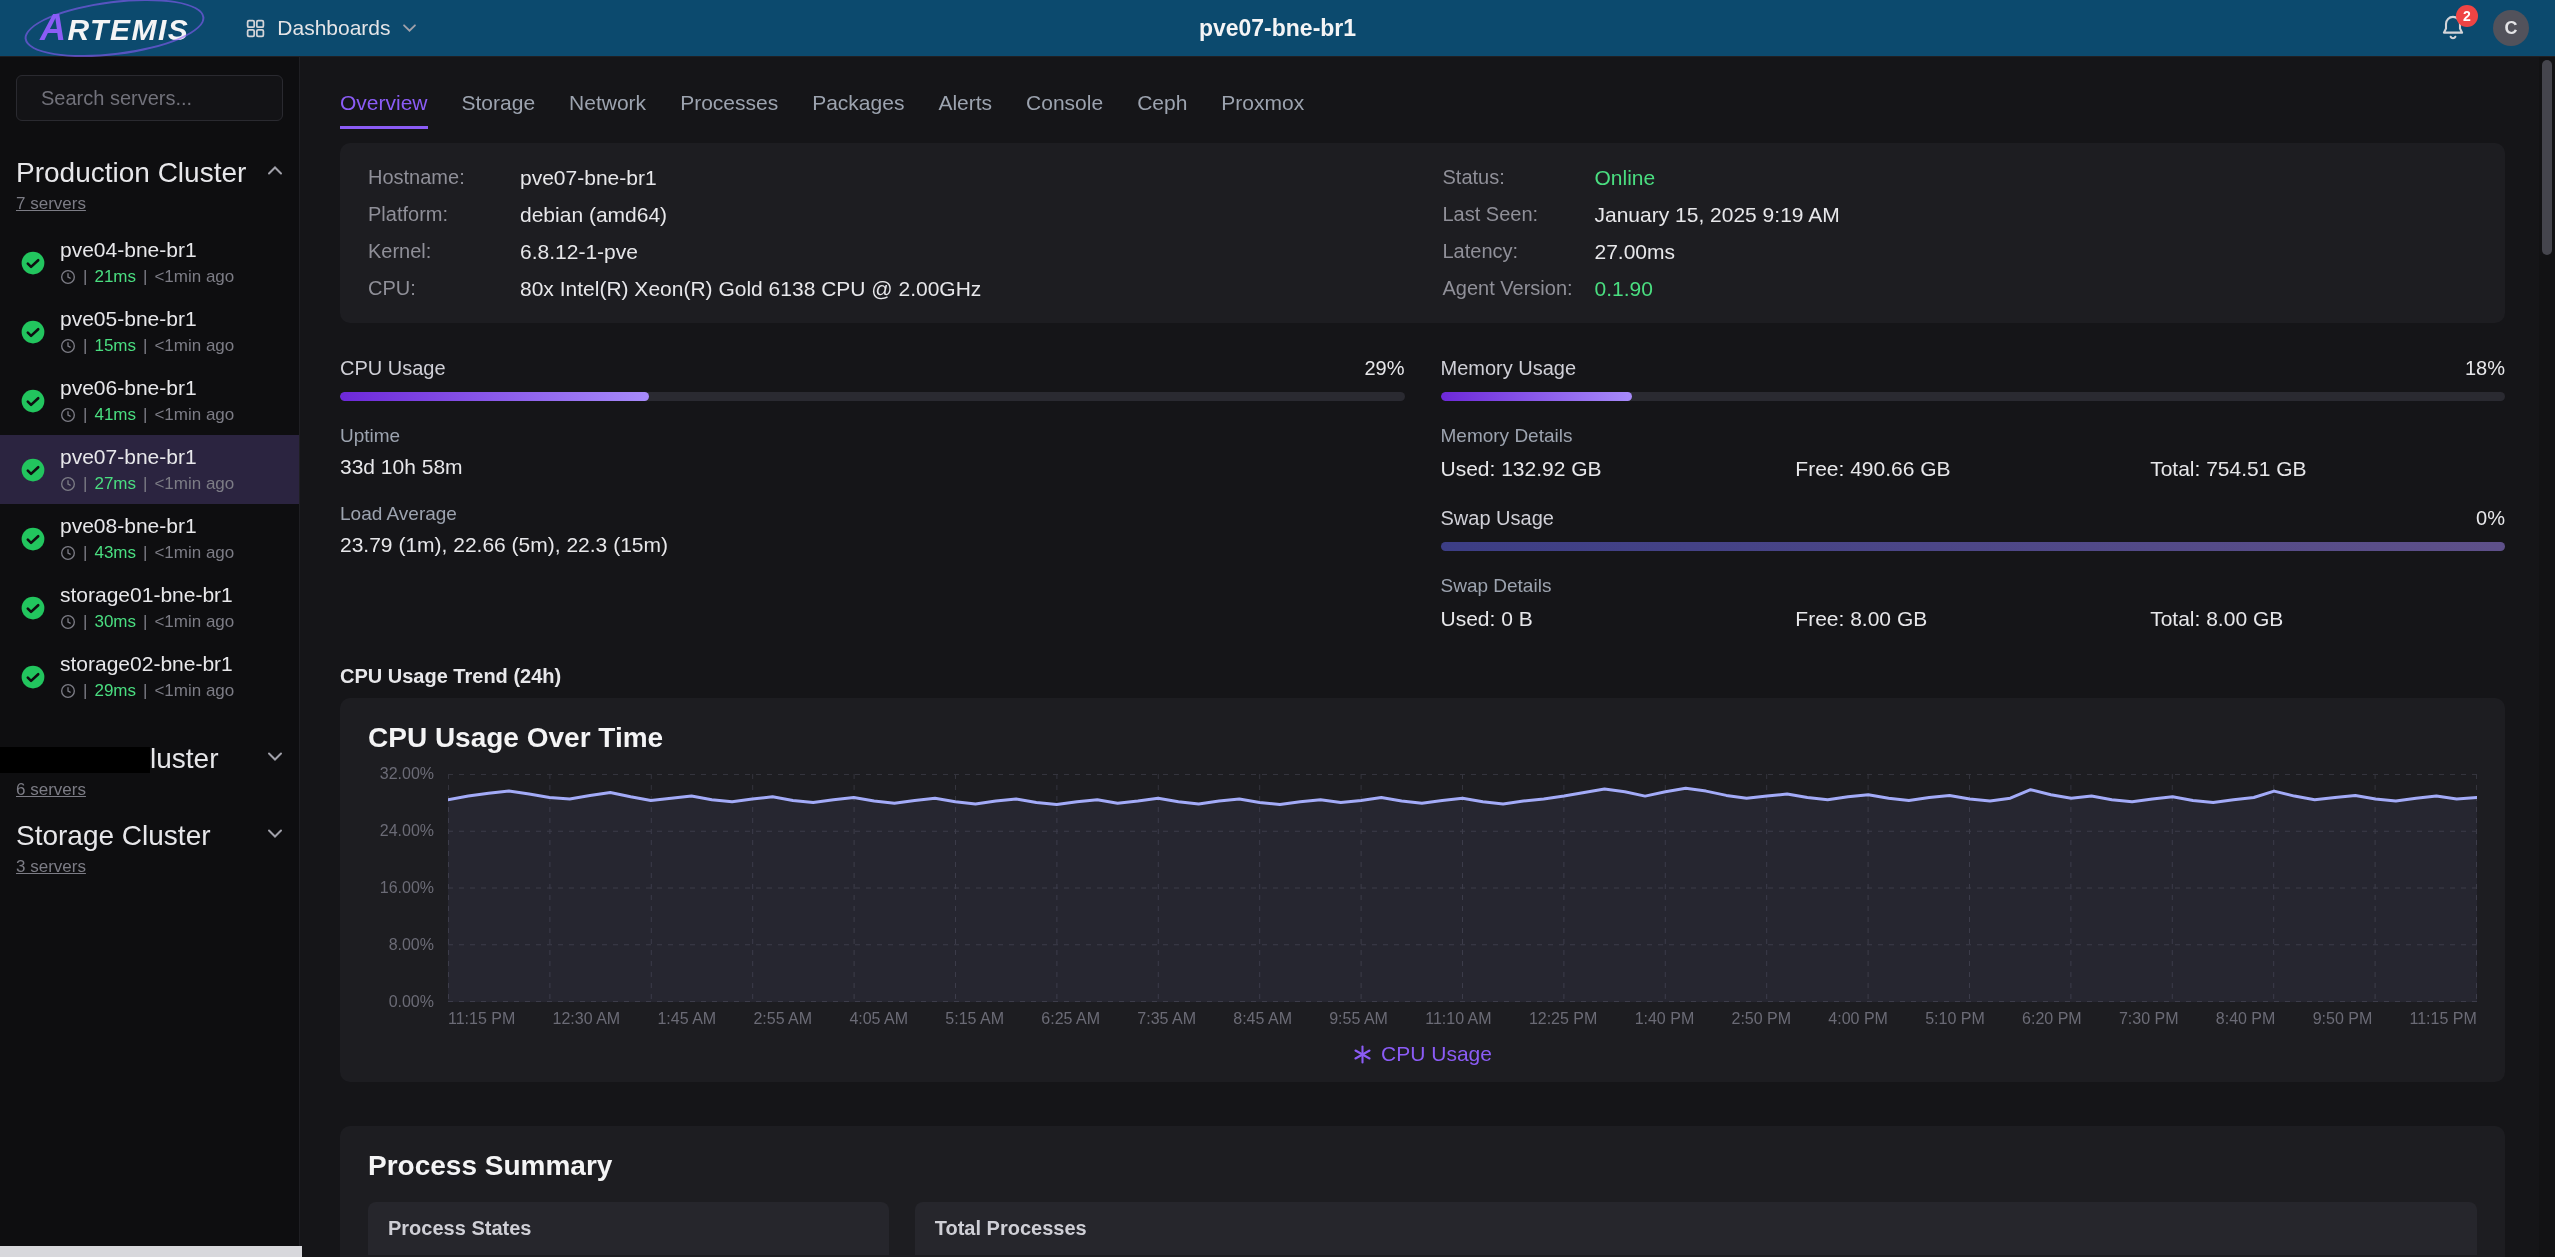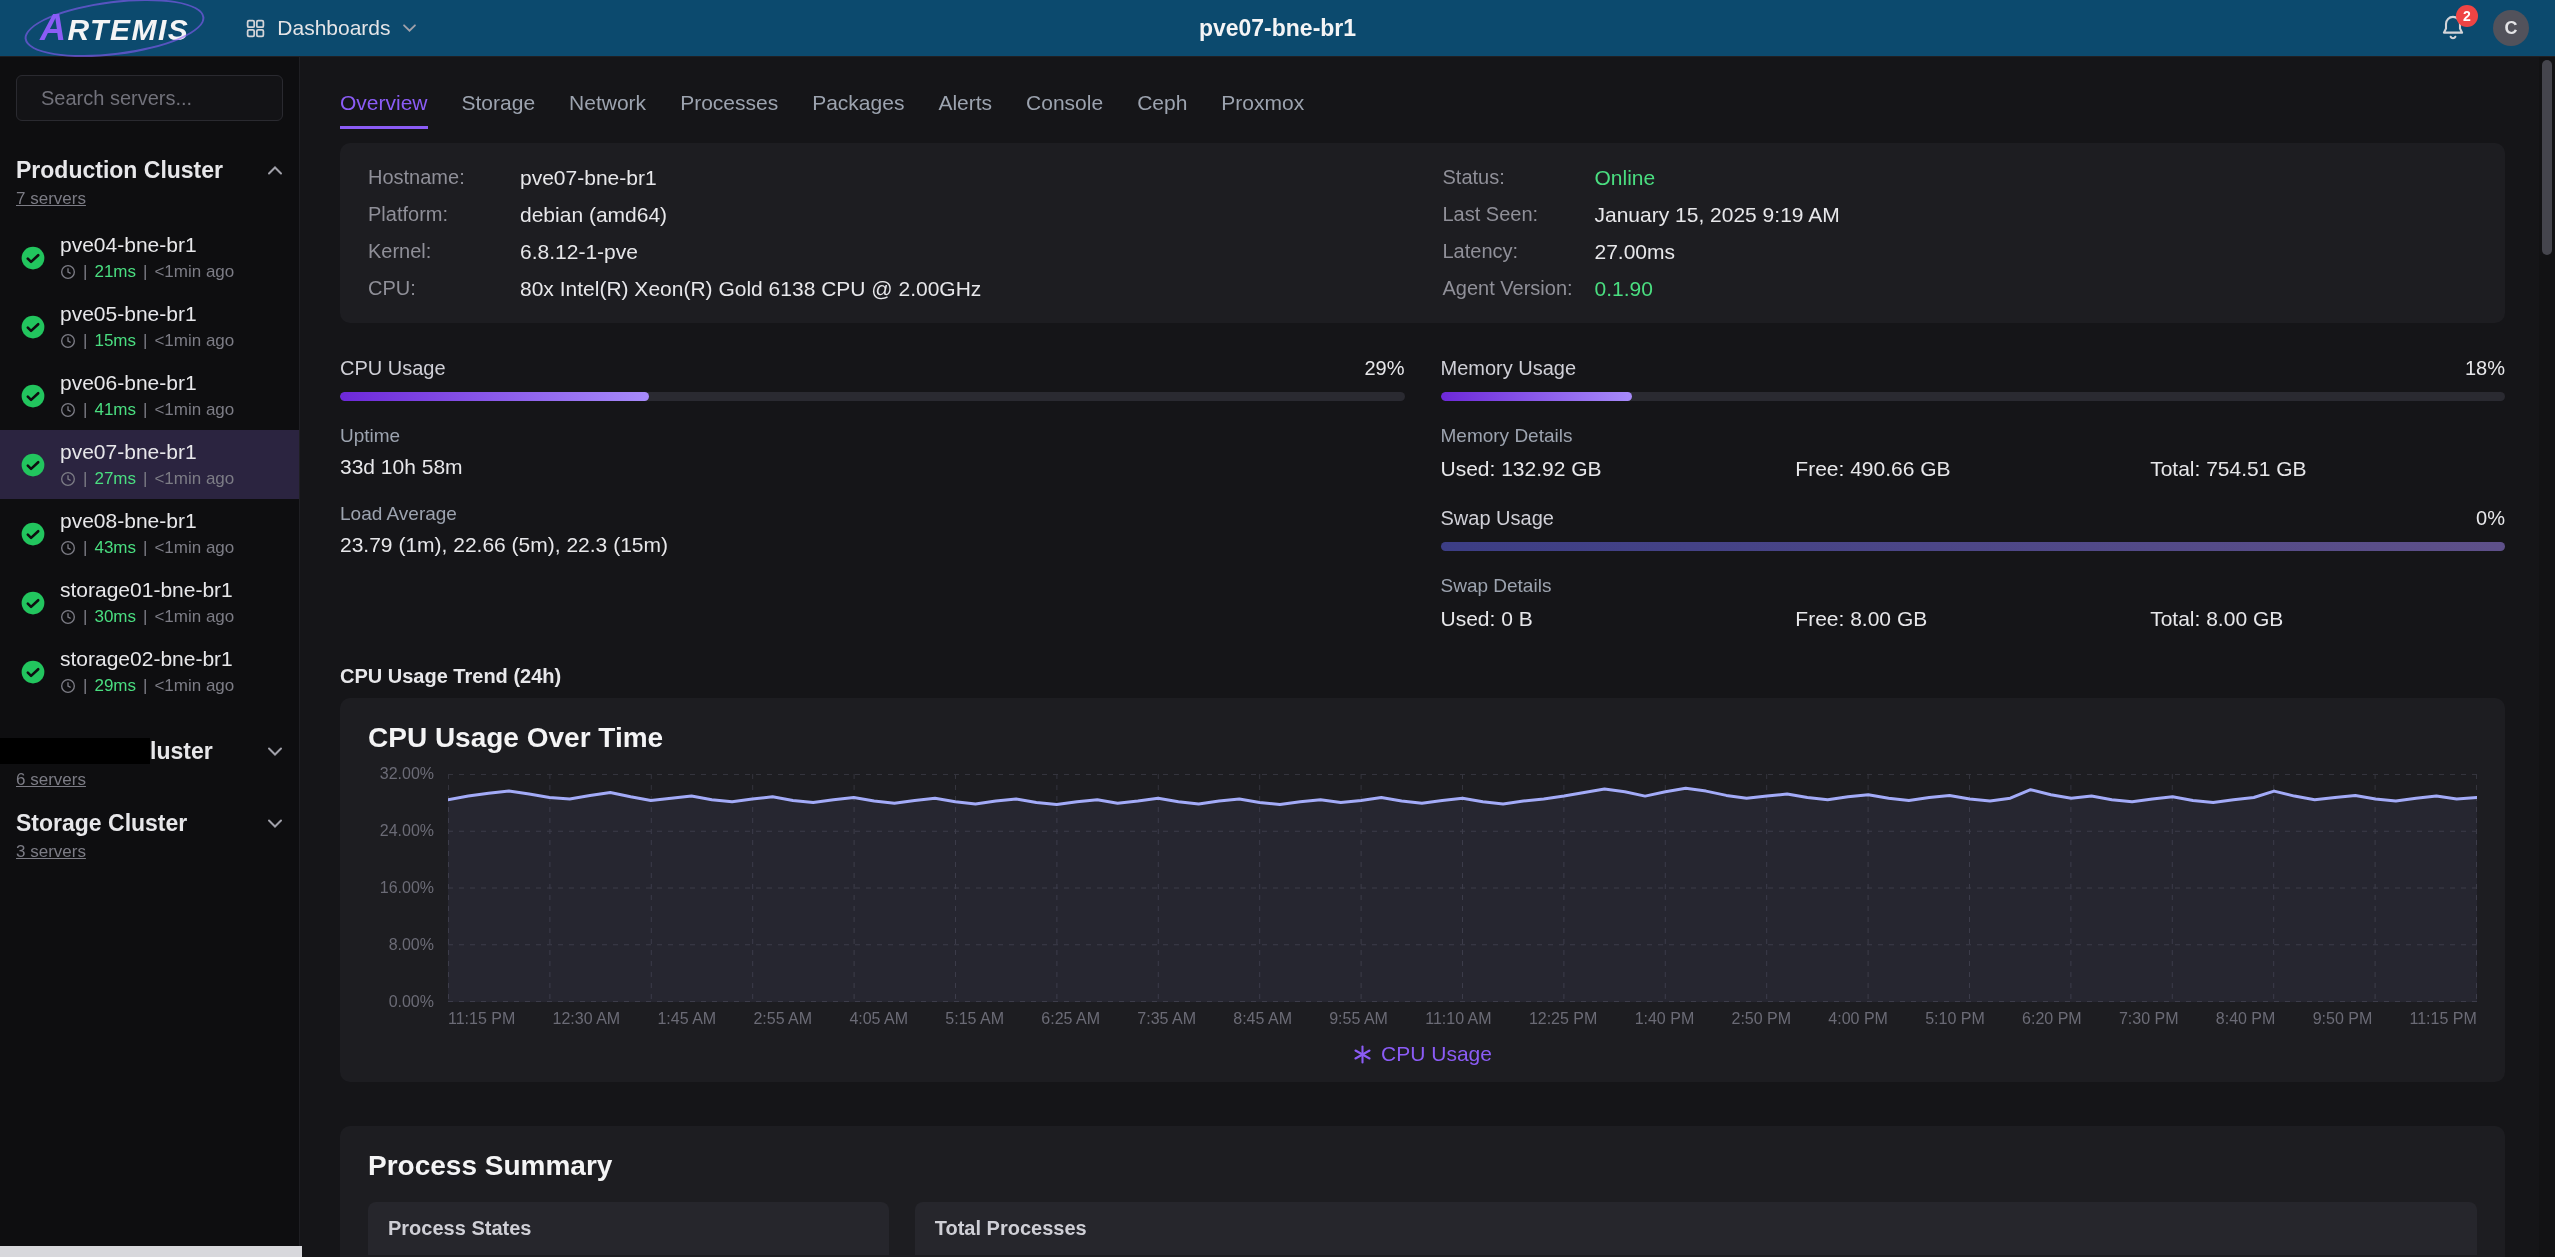--- a/index.html
+++ b/index.html
@@ -34,21 +34,21 @@
   
   .sidebar { width:300px; min-width:300px; background:#0e0e10; border-right:1px solid #1f1f23;
     padding-top:18px; position:relative; }
   .search-box { margin:0 16px 26px; height:46px; border:1px solid #2a2a30; background:#131316;
     border-radius:6px; display:flex; align-items:center; gap:10px; padding:0 14px; }
   .search-box input { flex:1; background:transparent; border:0; outline:0; color:#d4d4d8;
     font-size:20px; font-family:inherit; }
   .search-box input::placeholder { color:#71717a; }
   .cluster-head { padding:10px 16px; display:flex; align-items:flex-start;
     justify-content:space-between; cursor:pointer; }
-  .cluster-name { font-size:23px; font-weight:700; color:#e7e7ea; white-space:nowrap; }
+  .cluster-name { font-size:28px; font-weight:400; color:#e7e7ea; white-space:nowrap; }
   .cluster-count { font-size:17px; color:#7c7c85; margin-top:5px;text-decoration:underline; }
   .chev { margin-top:8px; flex-shrink:0; }
   .server-list { margin-top:4px; }
   .server-item { display:flex; align-items:center; gap:14px; padding:10px 14px 10px 20px;
     cursor:pointer; }
   .server-item.selected { background:#2b2440; }
   .check-icon { display:flex; flex-shrink:0; }
   .server-name { font-size:21px; color:#e7e7ea; }
   .server-meta { margin-top:5px; font-size:17px; color:#7c7c85; display:flex;
     align-items:center; gap:7px; }

